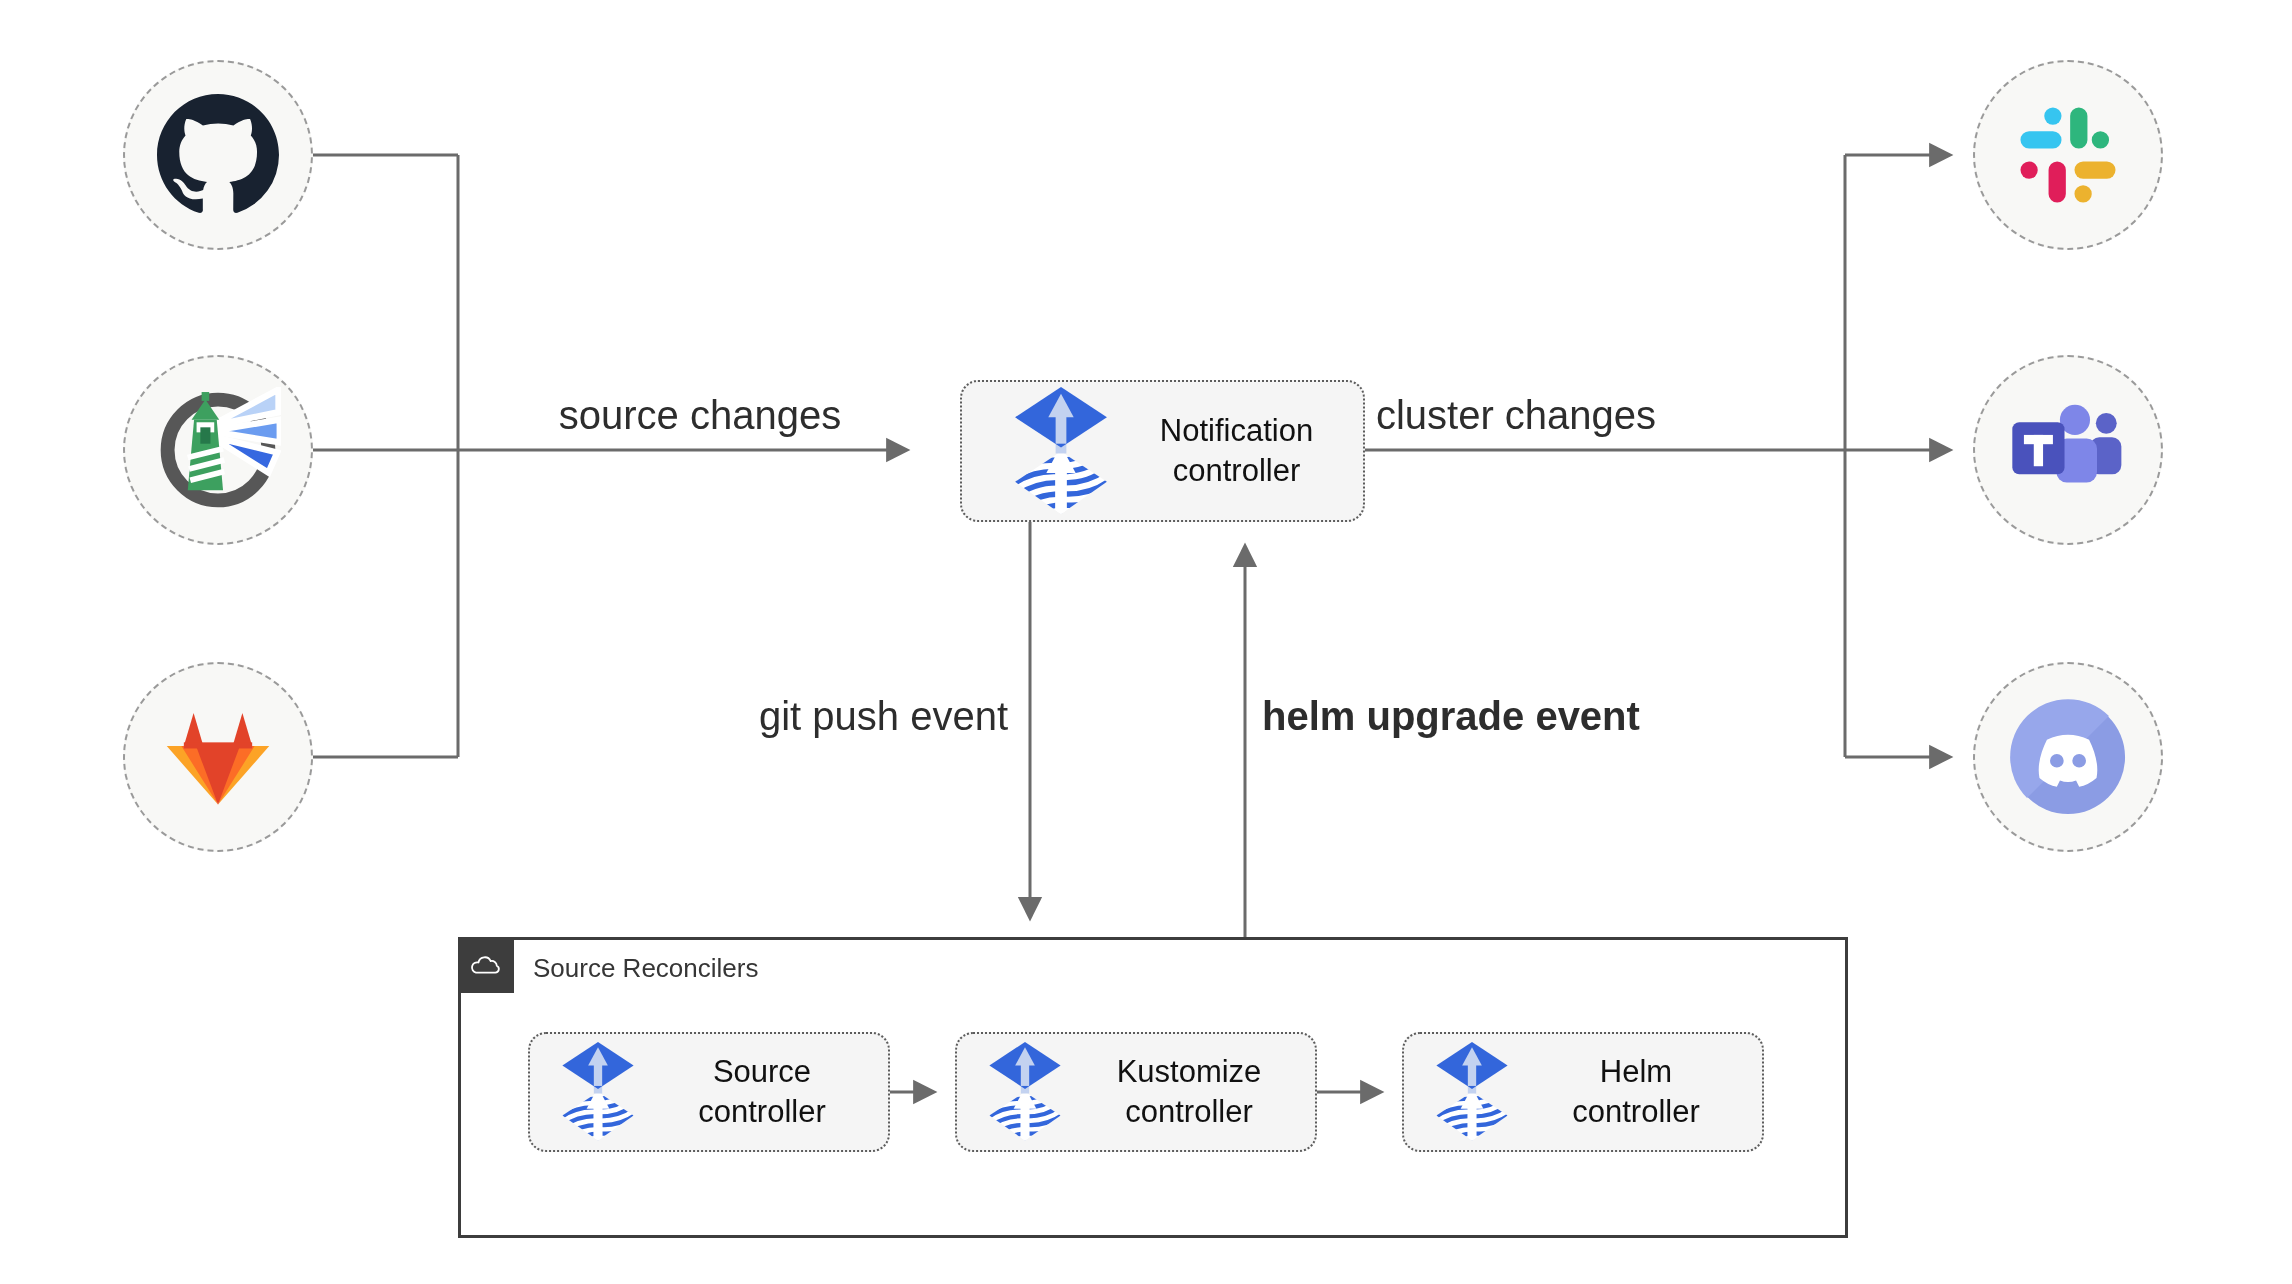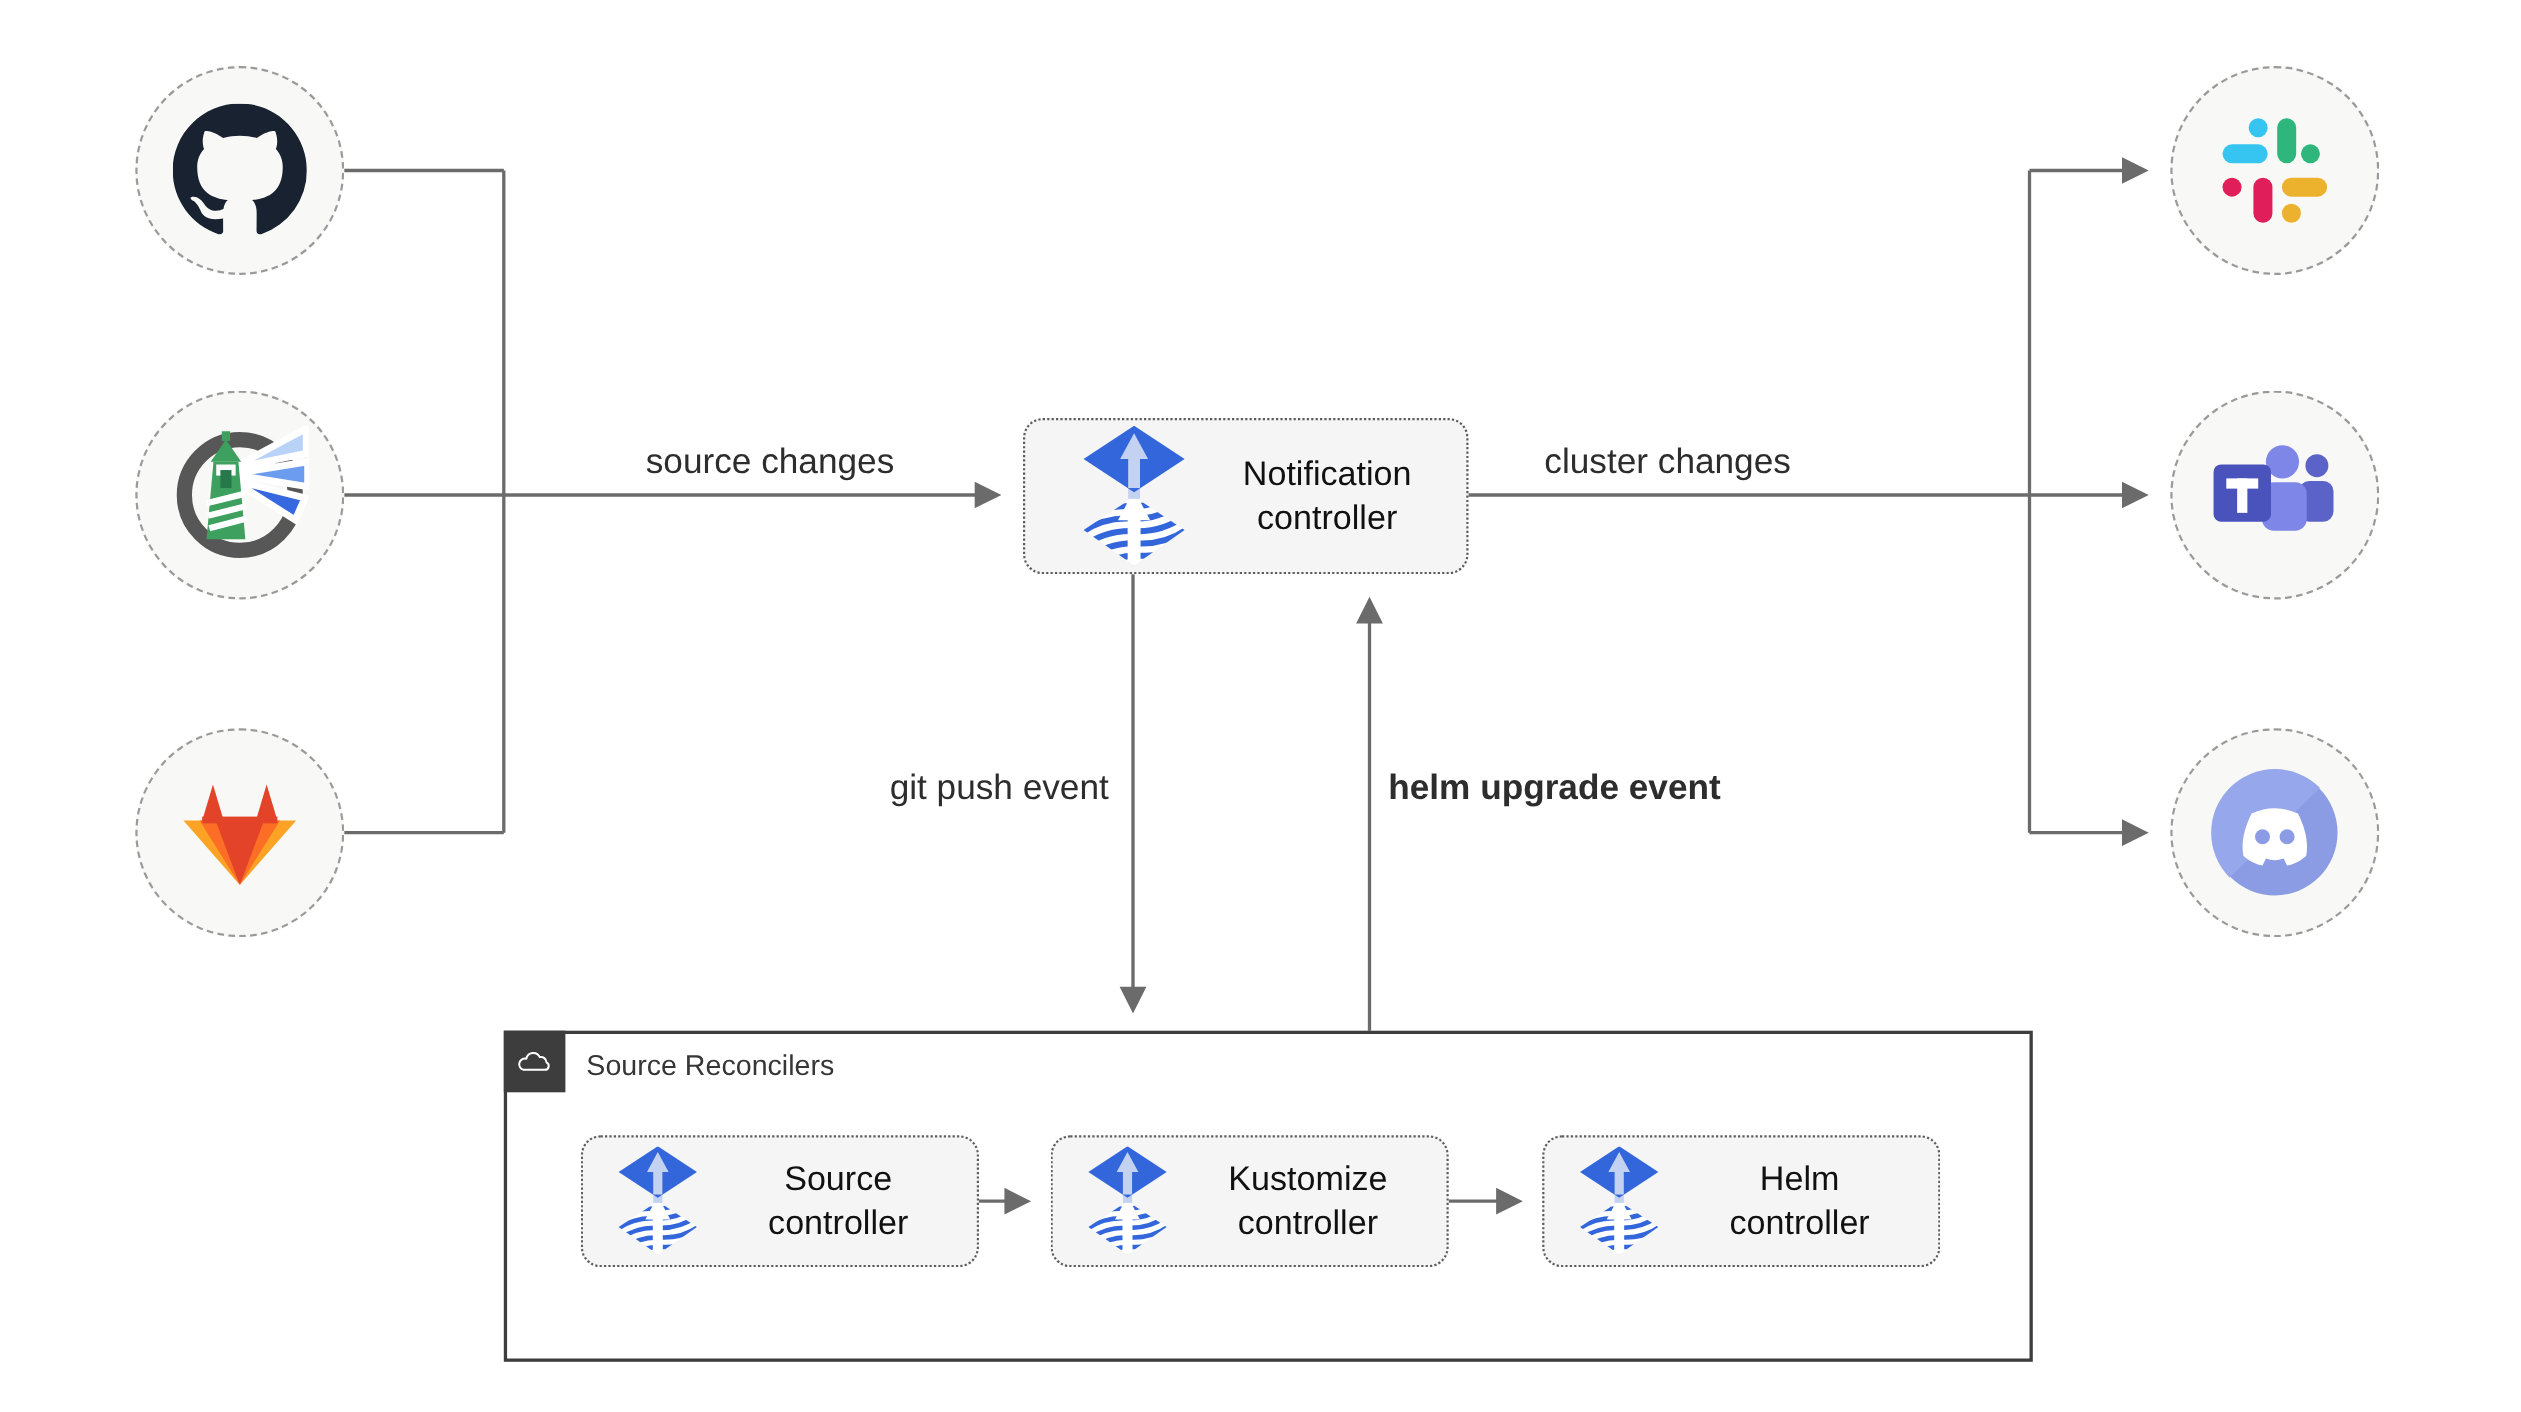--- a/index.html
+++ b/index.html
@@ -16,27 +16,27 @@
   .circle svg{display:block;}
 
   
   .node{position:absolute;background:#f5f5f5;border:2.5px dotted #5c5c5c;
         border-radius:18px;box-sizing:border-box;display:flex;align-items:center;}
   .node .flux{flex:0 0 auto;}
   .node .node-label{flex:1 1 auto;text-align:center;color:#111111;
         font-size:31px;line-height:40px;}
   .node .node-label span{display:block;}
 
-  .node-notification{left:930px;top:380px;width:405px;height:142px;padding-left:50px;}
+  .node-notification{left:960px;top:380px;width:405px;height:142px;padding-left:50px;}
   .node-source{left:528px;top:1032px;width:362px;height:120px;padding-left:30px;align-items:center;}
   .node-kustomize{left:955px;top:1032px;width:362px;height:120px;padding-left:30px;}
   .node-helm{left:1402px;top:1032px;width:362px;height:120px;padding-left:30px;}
 
   
-  .edge-label{position:absolute;font-size:32px;color:#2d2d2d;white-space:nowrap;}
+  .edge-label{position:absolute;font-size:40px;color:#2d2d2d;white-space:nowrap;}
   .lbl-source{left:700px;top:438px;transform:translate(-50%,-100%);}
   .lbl-cluster{left:1516px;top:438px;transform:translate(-50%,-100%);}
   .lbl-gitpush{right:1284px;top:716px;transform:translateY(-50%);text-align:center;}
   .lbl-helmupg{left:1262px;top:716px;transform:translateY(-50%);font-weight:bold;}
 
   
   .gitops-box{position:absolute;left:458px;top:937px;width:1390px;height:301px;
         border:3px solid #3d3d3d;box-sizing:border-box;background:transparent;}
   .gitops-tab{position:absolute;left:-3px;top:-3px;width:56px;height:56px;
         background:#3d3d3d;display:flex;align-items:center;justify-content:center;}

